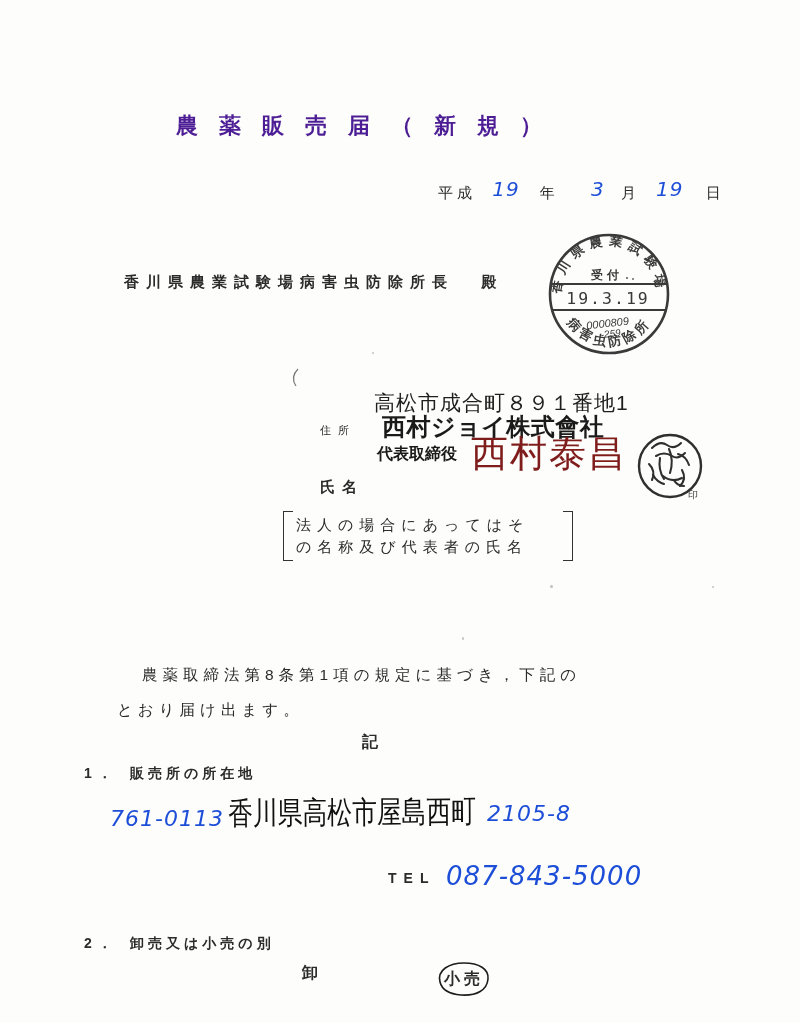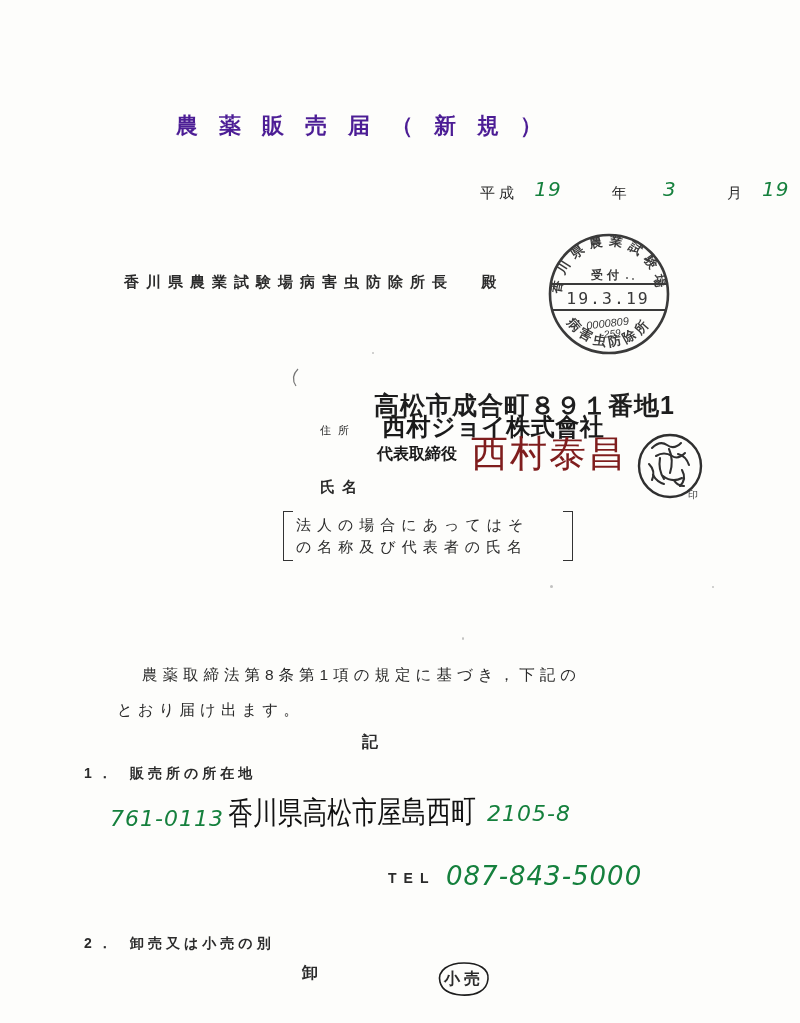--- a/index.html
+++ b/index.html
@@ -7,30 +7,30 @@
     position:relative; width:800px; height:1023px; margin:0 auto;
     background:#fdfdfb; overflow:hidden;
     font-family:"Liberation Sans","DejaVu Sans",sans-serif;
     color:#2b2b2b;
   }
   .abs { position:absolute; white-space:nowrap; }
 
   
   .doc-title { left:176px; top:111px; font-size:22px; font-weight:bold; letter-spacing:21px; color:#4c1d95; }
   .date-line { left:438px; top:179px; font-size:15px; letter-spacing:4px; }
-  .date-line .unit { display:inline-block;margin-left:42px; }
-  .hw { font-family:"DejaVu Sans",sans-serif; font-style:italic; color:#15803d; letter-spacing:1px; }
+  .date-line .unit { display:inline-block; }
+  .hw { font-family:"DejaVu Sans",sans-serif; font-style:italic; color:#1d4ed8; letter-spacing:1px; }
   .date-line .hw { font-size:20px; position:relative; top:-2px; }
   .ml8{margin-left:8px;} .ml12{margin-left:12px;} .ml14{margin-left:14px;} .ml24{margin-left:24px;}
 
   .addressee { left:124px; top:273px; font-size:15px; font-weight:600; letter-spacing:7px; }
   .honorific { margin-left:16px; }
 
   .addr-label { left:320px; top:381px; font-size:11px; letter-spacing:7px; font-weight:400;margin-top:42px; }
-  .addr-value { left:374px; top:389px; font-size:25px; letter-spacing:1px; font-weight:700; color:#1e1e1e; }
+  .addr-value { left:374px; top:389px; font-size:21px; letter-spacing:1px; font-weight:400; color:#1e1e1e; }
   .company    { left:382px; top:411px; font-size:24px; letter-spacing:0.5px; font-weight:700; color:#1a1a1a; }
   .role       { left:377px; top:444px; font-size:16px; font-weight:700; color:#1a1a1a; }
   .big-name   { left:471px; top:429px; font-size:37px; font-weight:400; letter-spacing:2px; color:#7f1d1d; }
   .name-label { left:320px; top:478px; font-size:15px; letter-spacing:7px; font-weight:600; }
 
   .note { left:283px; top:511px; width:264px; padding:3px 13px; font-size:15px; letter-spacing:6px; line-height:22px; white-space:nowrap; }
   .note::before, .note::after { content:""; position:absolute; top:0; bottom:0; width:9px; }
   .note::before { left:0; border:1.6px solid #333; border-right:none; }
   .note::after  { right:0; border:1.6px solid #333; border-left:none; }
 

